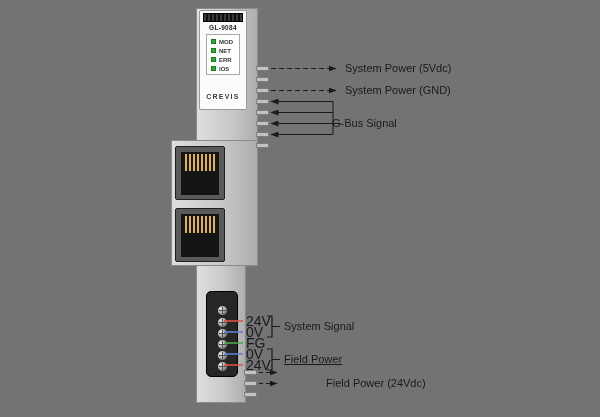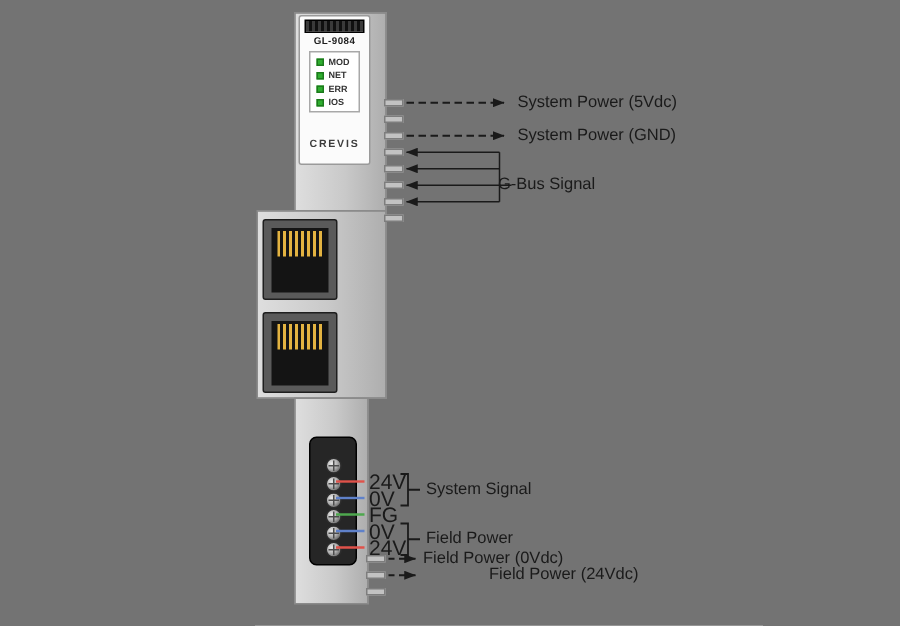--- a/index.html
+++ b/index.html
@@ -133,18 +133,17 @@
   <span class="lbl" style="left:345px; top:62px;">System Power (5Vdc)</span>
   <span class="lbl" style="left:345px; top:84px;">System Power (GND)</span>
   <span class="lbl" style="left:332px; top:117px;">G-Bus Signal</span>
 
   <span class="lbl small" style="left:246px; top:315px;">24V</span>
   <span class="lbl small" style="left:246px; top:326px;">0V</span>
   <span class="lbl" style="left:284px; top:320px;">System Signal</span>
   <span class="lbl small" style="left:246px; top:337px;">FG</span>
   <span class="lbl small" style="left:246px; top:348px;">0V</span>
   <span class="lbl small" style="left:246px; top:359px;">24V</span>
-  <span class="lbl" style="left:284px; top:353px;">Field Power</span>
+  <span class="lbl" style="left:284px; top:353px;text-decoration:underline;">Field Power</span>
 
-  <span class="lbl" style="left:282px; top:366px;">Field Power (0Vdc)</span>
   <span class="lbl" style="left:282px; top:377px;padding-left:44px;">Field Power (24Vdc)</span>
 
 </div>
 
 </body></html>

